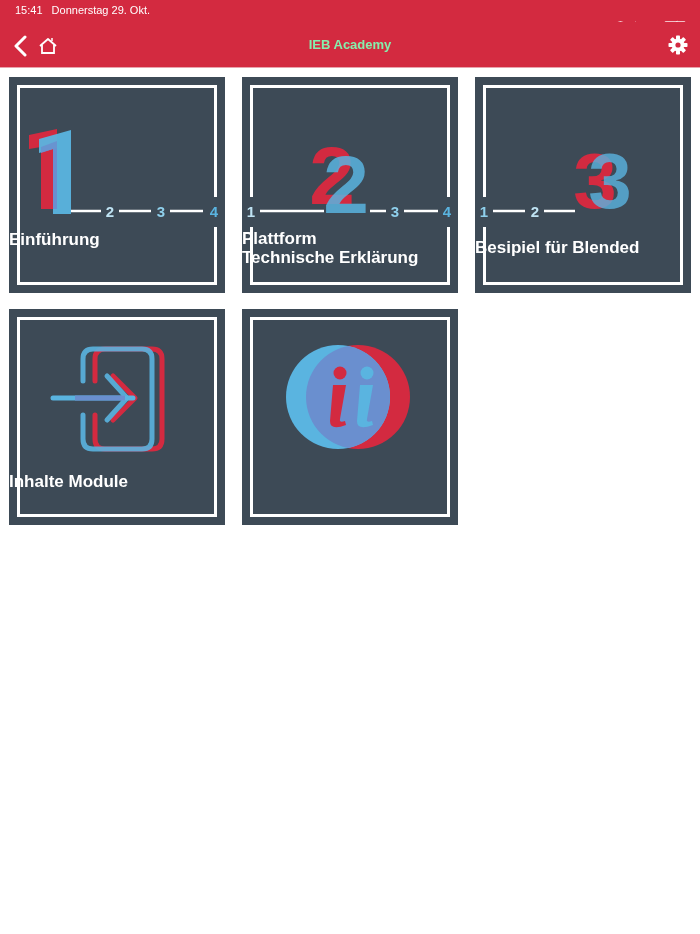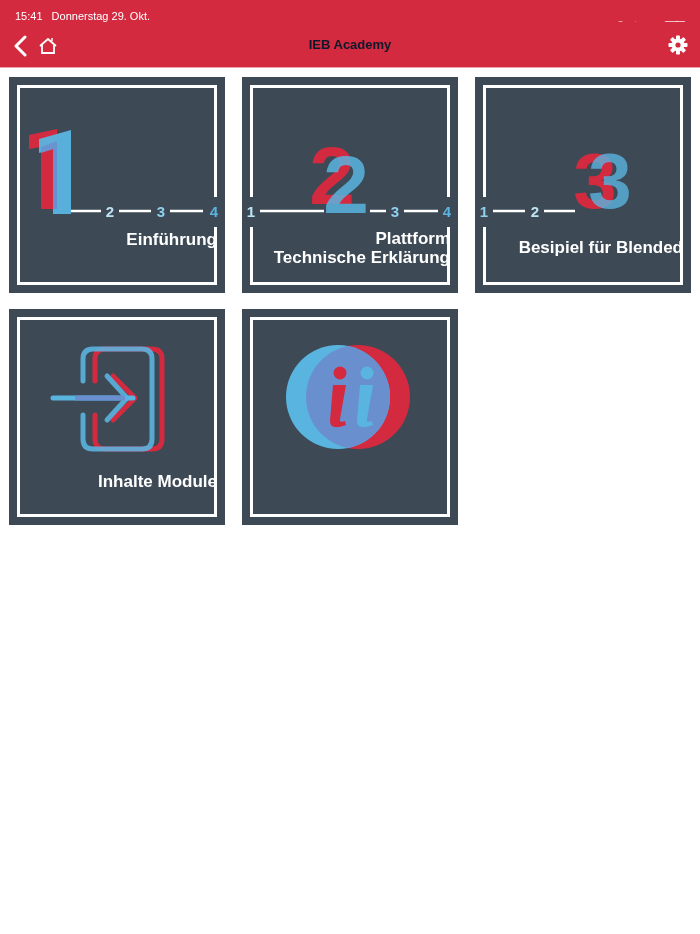--- a/index.html
+++ b/index.html
@@ -1,36 +1,36 @@
 <!DOCTYPE html>
 <html><head>
 <meta charset="utf-8">
 <style>
   * { box-sizing: border-box; margin: 0; padding: 0; }
   html, body { width: 700px; height: 934px; background: #ffffff; overflow: hidden; }
   body { font-family: "Liberation Sans", "DejaVu Sans", sans-serif; position: relative; }
 
   .status-bar { position: absolute; left: 0; top: 0; width: 700px; height: 22px; background: #d32a40; color: #fff; font-size: 11px; }
-  .status-left { position: absolute; left: 15px; top: 4px; margin-top: 6px; }
+  .status-left { position: absolute; left: 15px; top: 4px; }
   .status-left span { margin-right: 6px; }
   .status-right { position: absolute; right: 12px; top: 20px; display: flex; align-items: center; }
   .battery { width: 22px; height: 10px; border: 1px solid rgba(255,255,255,0.7); border-radius: 2px; position: relative; margin-left: 2px; }
   .battery-fill { position: absolute; left: 1px; top: 1px; bottom: 1px; width: 10px; background: #4cd964; border-radius: 1px; }
   .battery-bolt { position: absolute; left: 6px; top: -3px; font-size: 11px; color: #fff; }
   .battery-cap { width: 2px; height: 4px; background: rgba(255,255,255,0.7); border-radius: 0 1px 1px 0; }
 
   .nav-bar { position: absolute; left: 0; top: 22px; width: 700px; height: 46px; background: #d32a40; border-bottom: 1px solid #e8a3ad; }
-  .nav-title { position: absolute; left: 0; right: 0; top: 15px; text-align: center; color: #0f172a; font-weight: bold; font-size: 13px; }
+  .nav-title { position: absolute; left: 0; right: 0; top: 15px; text-align: center; color: #86efac; font-weight: bold; font-size: 13px; }
   .back-btn { position: absolute; left: 12px; top: 13px; width: 18px; height: 22px; cursor: pointer; }
   .home-btn { position: absolute; left: 38px; top: 14px; width: 20px; height: 20px; cursor: pointer; }
   .settings-btn { position: absolute; right: 12px; top: 13px; width: 20px; height: 20px; cursor: pointer; }
 
   .tile { position: absolute; width: 216px; height: 216px; background: #3d4a56; cursor: pointer; }
   .tile .frame { position: absolute; left: 8px; top: 8px; right: 8px; bottom: 8px; border: 3px solid #ffffff; }
-  .tile-label { position: absolute; left: 0; right: 8px; text-align: right; color: #fff; font-weight: bold; font-size: 17px; line-height: 19px; padding-left: 31px; }
+  .tile-label { position: absolute; left: 0; right: 8px; text-align: left; color: #fff; font-weight: bold; font-size: 17px; line-height: 19px; }
   .tile svg.art { position: absolute; left: 0; top: 0; }
 </style>
 </head>
 <body>
 
 <div class="status-bar">
   <div class="status-left">
     <span>15:41</span>
     <span>Donnerstag 29. Okt.</span>
   </div>

